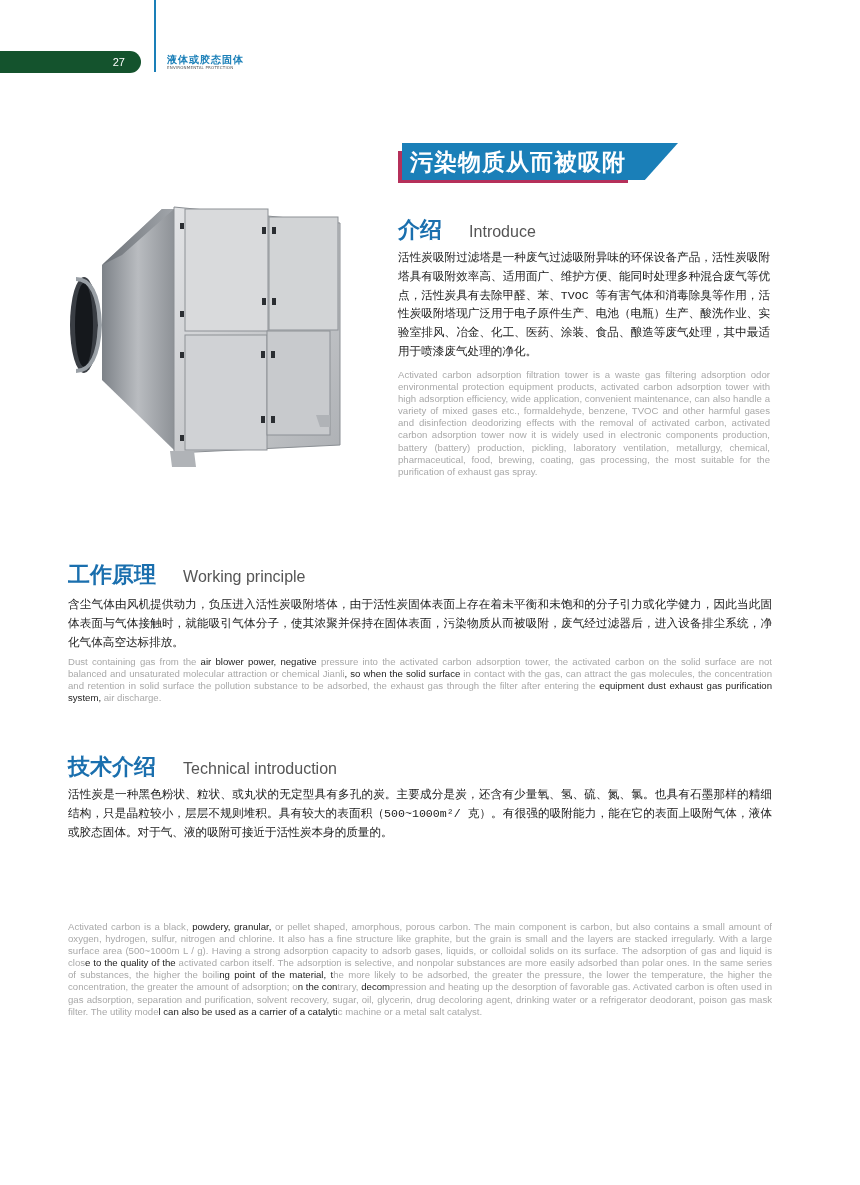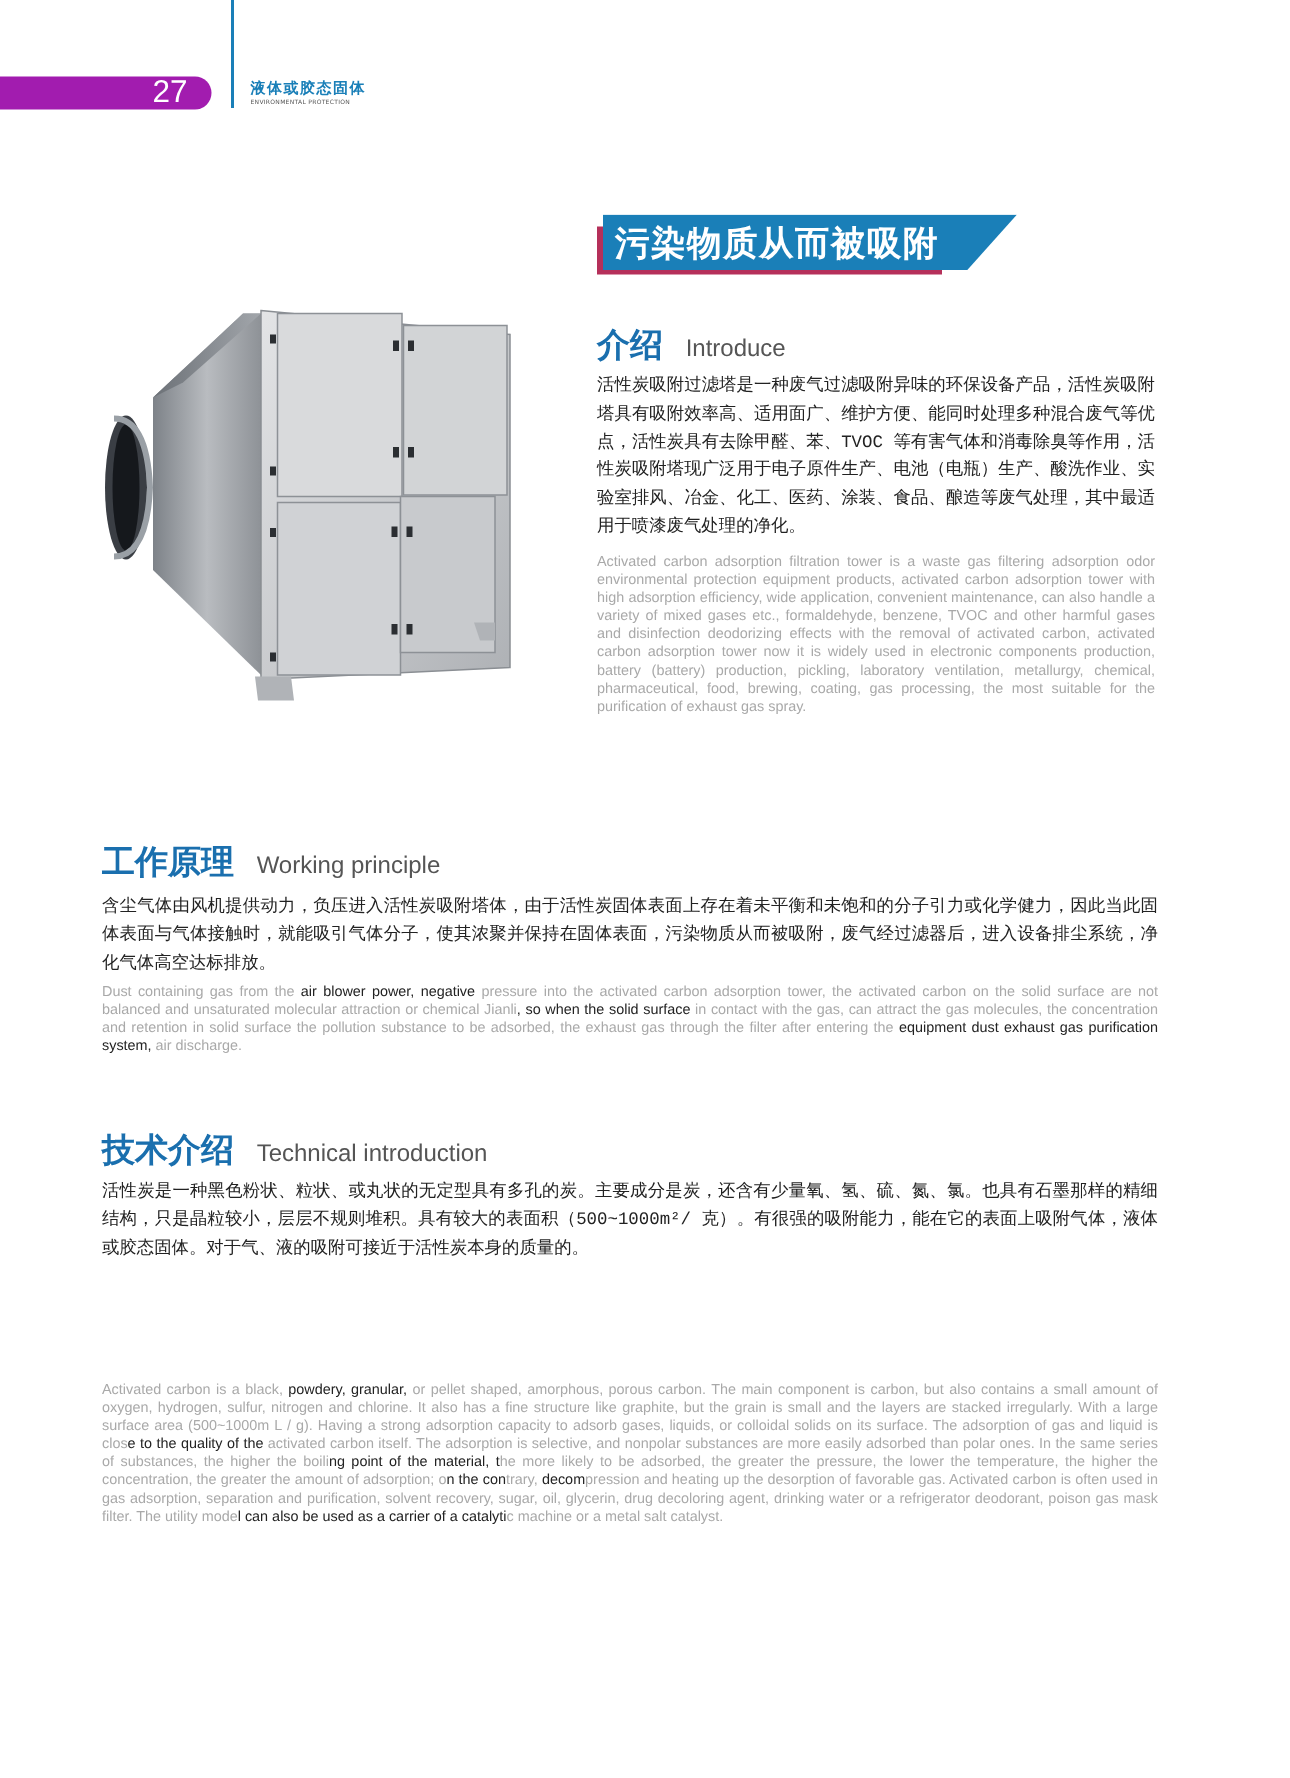--- a/index.html
+++ b/index.html
@@ -3,43 +3,43 @@
 <meta charset="utf-8">
 <style>
   html, body { margin: 0; padding: 0; }
   body {
     width: 860px; height: 1185px; position: relative; overflow: hidden;
     background: #ffffff; font-family: "DejaVu Sans", sans-serif; color: #333;
   }
   .vline { position: absolute; left: 154px; top: 0; width: 2px; height: 72px; background: #1a7fb8; }
   .page-tab {
     position: absolute; left: 0; top: 51px; width: 141px; height: 22px;
-    background: #a21caf; border-radius: 0 12px 12px 0;
-    color: #fff; font-family: "Liberation Sans", sans-serif; font-size: 21px;
+    background: #14532d; border-radius: 0 12px 12px 0;
+    color: #fff; font-family: "Liberation Sans", sans-serif; font-size: 11px;
     text-align: right; padding-right: 16px; box-sizing: border-box; line-height: 22px;
   }
   .brand { position: absolute; left: 167px; top: 54px; }
   .brand-cn { color: #1a7fb8; font-size: 10px; font-weight: bold; letter-spacing: 1px; line-height: 11px; }
   .brand-en { color: #555; font-size: 4px; letter-spacing: 0.2px; line-height: 6px; }
 
   .title-banner { position: absolute; left: 398px; top: 143px; width: 280px; height: 40px; }
   .title-banner .shadow {
     position: absolute; left: 0; top: 8px; width: 230px; height: 32px; background: #b5305a;
   }
   .title-banner .bar {
     position: absolute; left: 4px; top: 0; width: 276px; height: 37px; background: #1a7fb8;
     clip-path: polygon(0 0, 100% 0, 88% 100%, 0 100%);
   }
   .title-banner .text {
     position: absolute; left: 12px; top: 4px; color: #fff; font-size: 23px; font-weight: bold; letter-spacing: 1px;
     white-space: nowrap;
   }
 
   .sec-head { position: absolute; white-space: nowrap; }
-  .sec-head .cn { color: #1a6fae; font-weight: bold; font-size: 22px; margin-right: 10px; }
+  .sec-head .cn { color: #1a6fae; font-weight: bold; font-size: 22px; margin-right: 22px; }
   .sec-head .en { color: #555; font-family: "Liberation Sans", sans-serif; font-size: 16px; }
 
   .cn-para { position: absolute; font-family: Liberation Mono, monospace; color: #222; font-size: 11.6px; line-height: 18.8px; text-align: justify; }
   .en-para { position: absolute; font-family: "Liberation Sans", sans-serif; color: #a9a9a9; font-size: 9.6px; line-height: 12.1px; text-align: justify; }
   .en-para .hl { color: #222; font-weight: normal; }
 
   .product { position: absolute; left: 62px; top: 195px; width: 300px; height: 295px; }
 </style>
 </head>
 <body>

